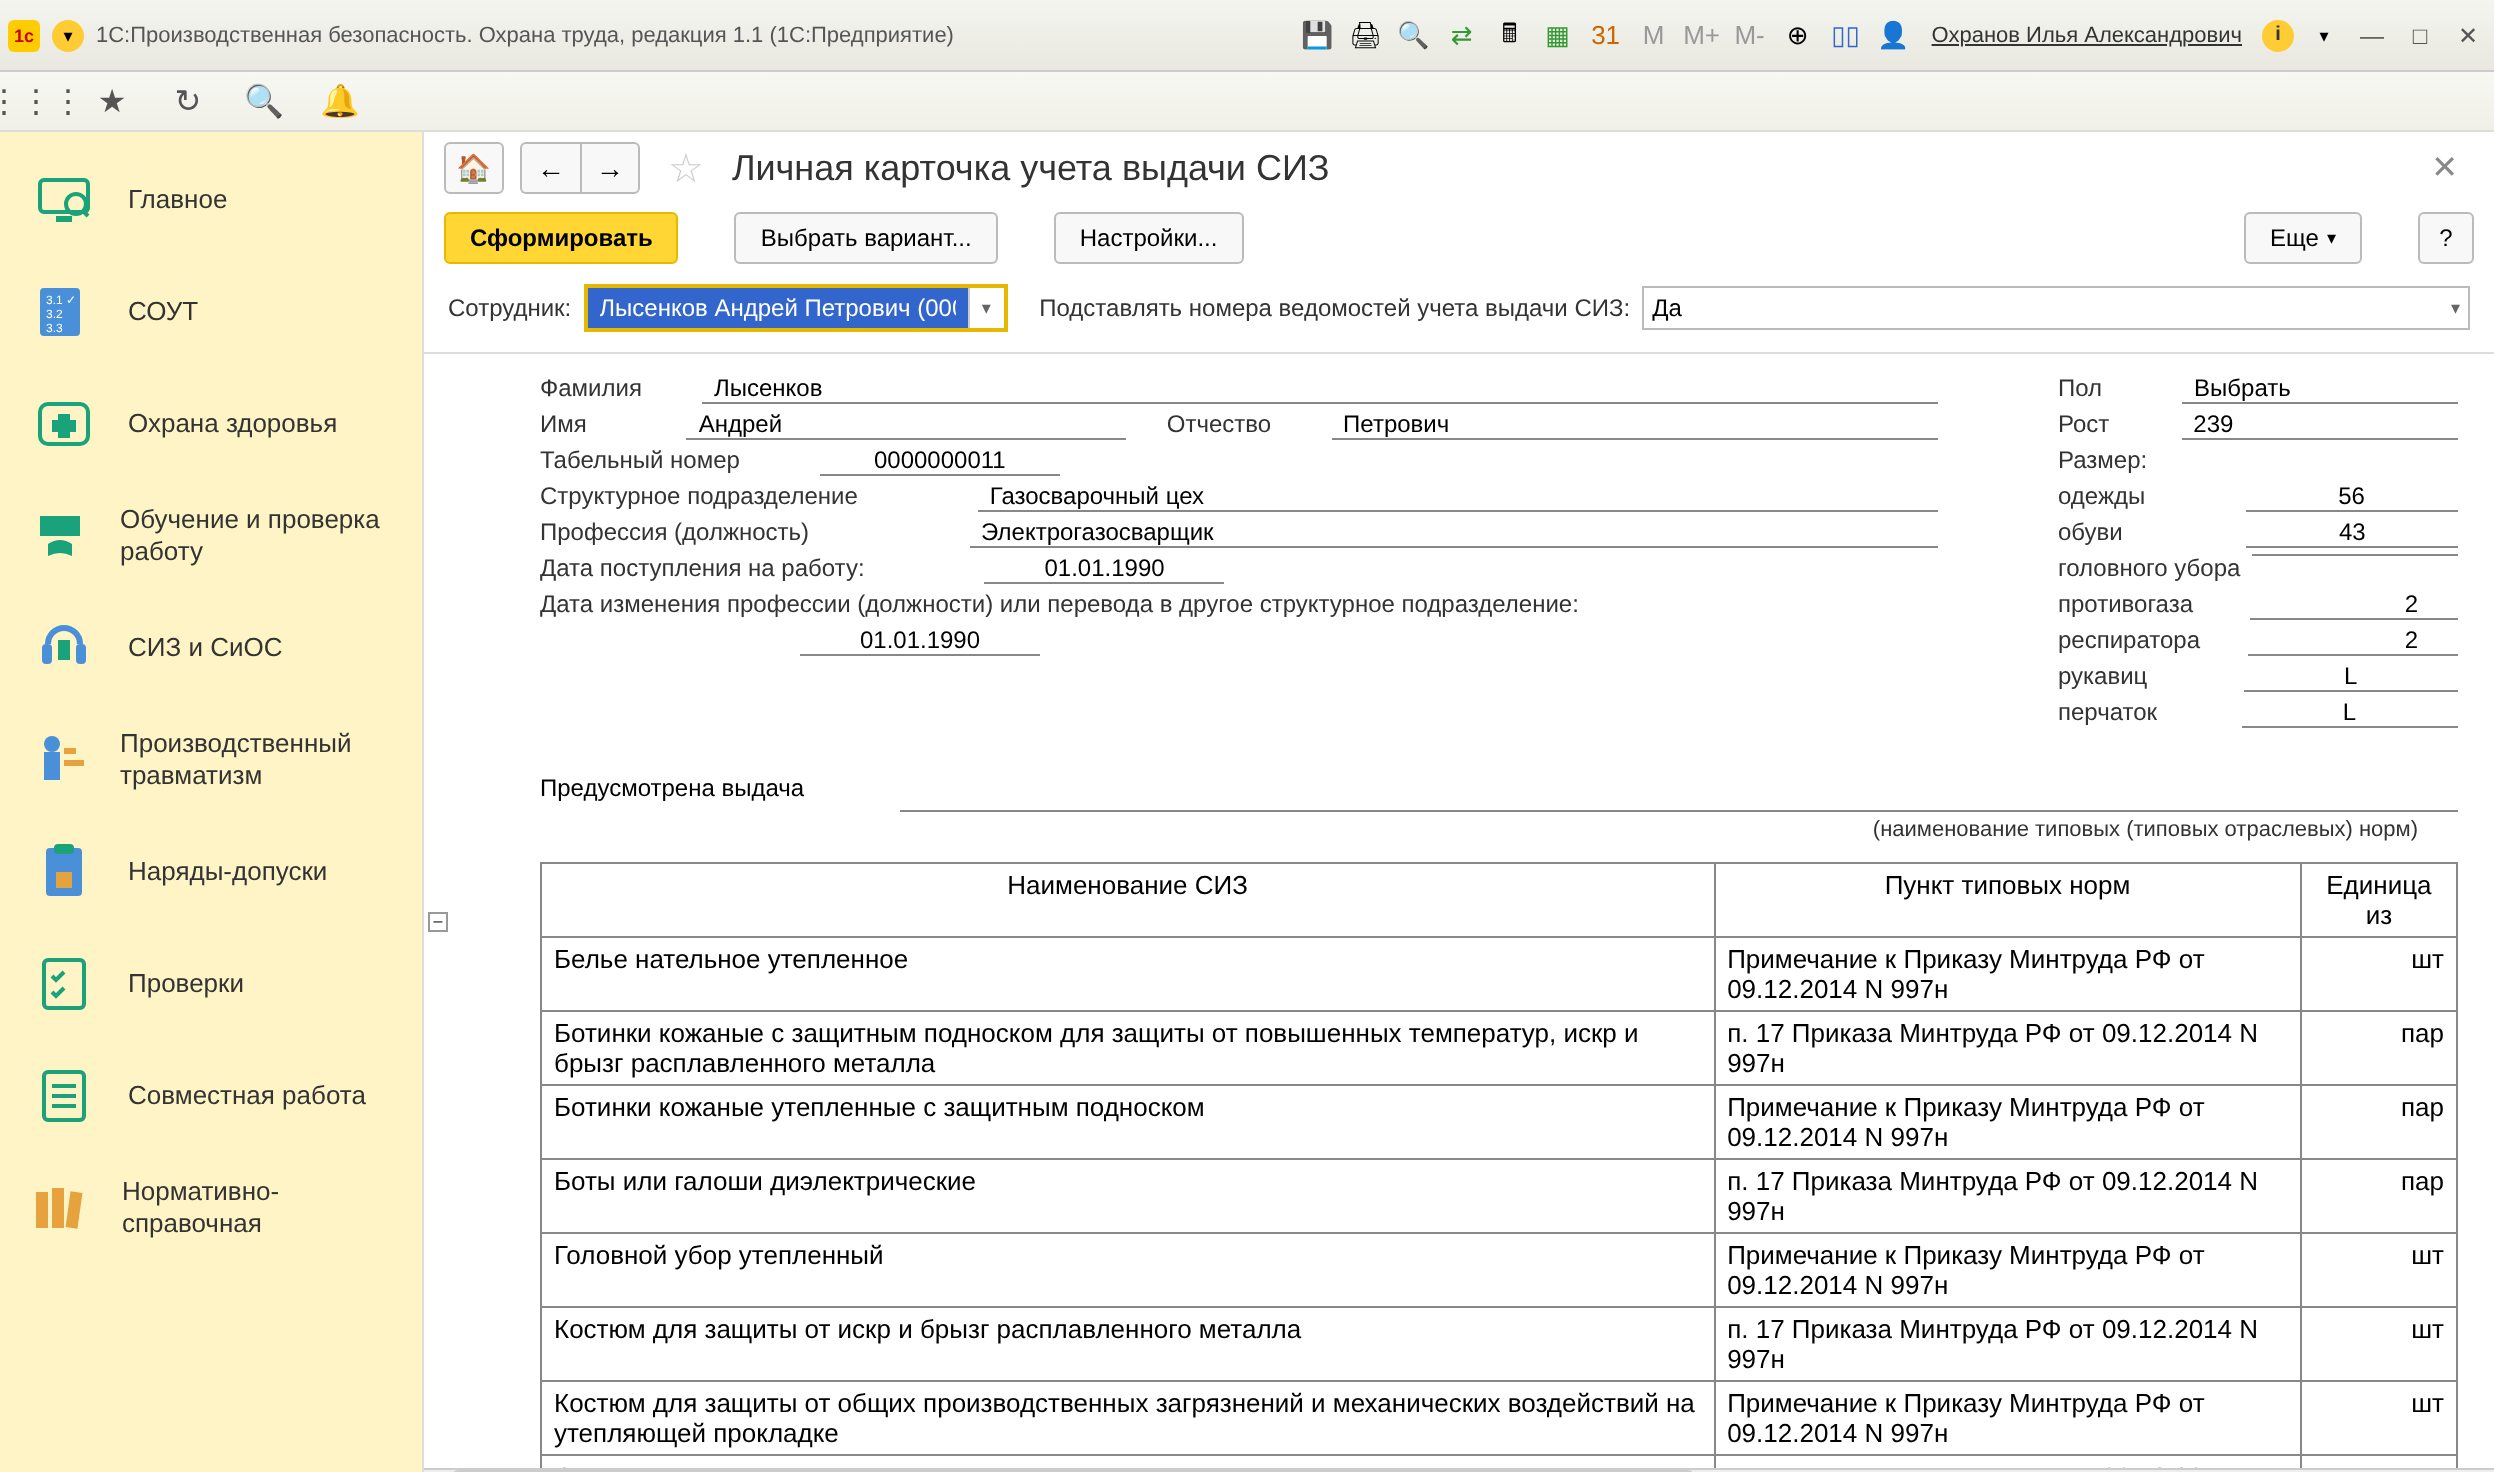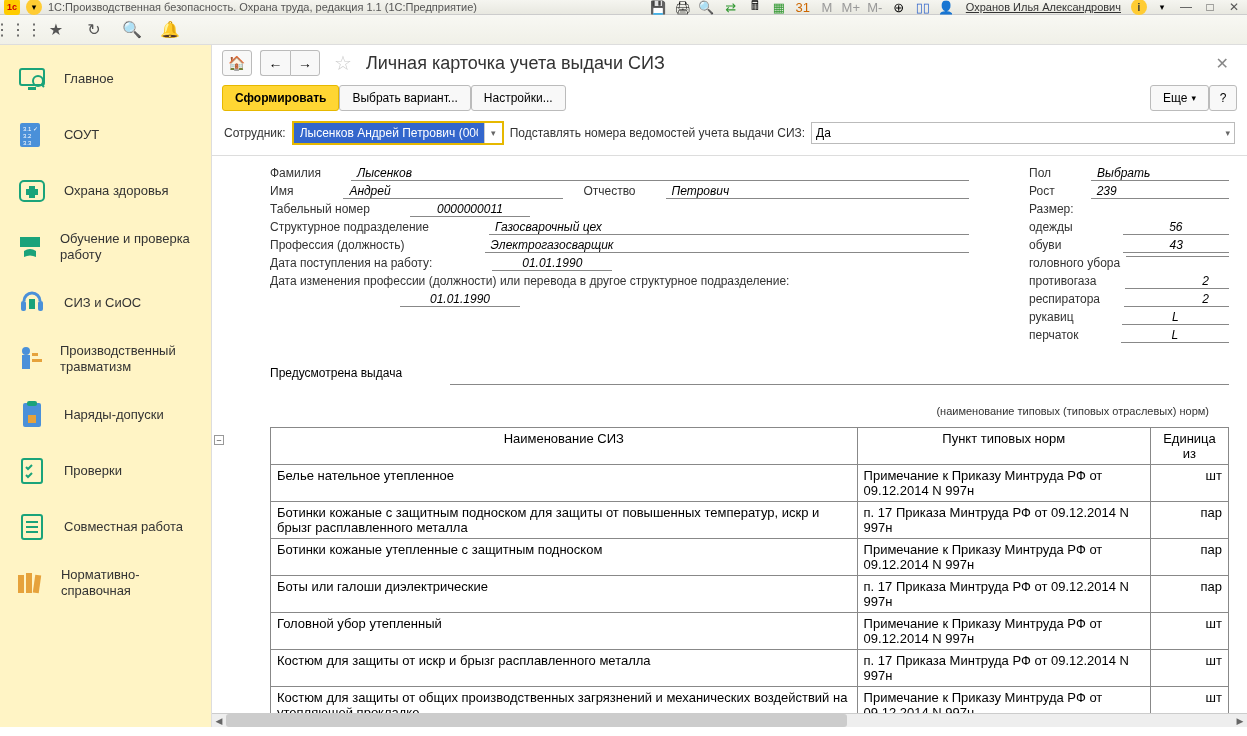--- a/index.html
+++ b/index.html
@@ -1,18 +1,18 @@
 <!DOCTYPE html>
 <html><head>
 <meta charset="utf-8">
 <style>
 * { box-sizing: border-box; margin: 0; padding: 0; }
 body { font-family: Arial, sans-serif; font-size: 12px; background: #fff; overflow: hidden; }
 
-.titlebar { height: 15px; background: linear-gradient(#f5f5f0, #e8e8e0); border-bottom: 1px solid #ccc; display: flex; align-items: center; padding: 0 4px; gap: 6px; }
+.titlebar { height: 36px; background: linear-gradient(#f5f5f0, #e8e8e0); border-bottom: 1px solid #ccc; display: flex; align-items: center; padding: 0 4px; gap: 6px; }
 .tb-logo { width: 16px; height: 16px; background: #ffcc00; border-radius: 3px; display: inline-flex; align-items: center; justify-content: center; font-size: 9px; font-weight: bold; color: #cc0000; }
 .tb-arrow { width: 16px; height: 16px; background: #ffcc33; border-radius: 50%; display: inline-flex; align-items: center; justify-content: center; font-size: 9px; }
 .tb-title { color: #555; font-size: 11px; }
 .tb-spacer { flex: 1; }
 .tb-icon { width: 18px; height: 18px; display: inline-flex; align-items: center; justify-content: center; font-size: 13px; cursor: pointer; }
 .tb-icon.gray { color: #999; }
 .tb-user { color: #333; font-size: 11px; text-decoration: underline; cursor: pointer; margin: 0 4px; }
 .tb-user-icon { color: #cc6600; }
 .tb-info { width: 16px; height: 16px; background: #ffcc33; border-radius: 50%; display: inline-flex; align-items: center; justify-content: center; font-size: 10px; font-weight: bold; color: #333; }
 .tb-win { width: 18px; height: 18px; display: inline-flex; align-items: center; justify-content: center; font-size: 12px; cursor: pointer; color: #555; }
@@ -31,21 +31,21 @@
 .content { flex: 1; display: flex; flex-direction: column; overflow: hidden; }
 .topnav { height: 36px; display: flex; align-items: center; padding: 4px 10px; gap: 8px; }
 .nav-btn { width: 30px; height: 26px; border: 1px solid #bbb; background: #f8f8f8; border-radius: 3px; display: inline-flex; align-items: center; justify-content: center; cursor: pointer; font-size: 14px; }
 .nav-btn-group { display: flex; }
 .nav-btn-group .nav-btn:first-child { border-radius: 3px 0 0 3px; border-right: none; }
 .nav-btn-group .nav-btn:last-child { border-radius: 0 3px 3px 0; }
 .star-icon { color: #ccc; font-size: 20px; margin: 0 6px; }
 .page-title { font-size: 18px; color: #333; }
 .close-x { margin-left: auto; font-size: 16px; color: #888; cursor: pointer; padding: 4px 8px; }
 
-.toolbar { display: flex; align-items: flex-start; padding: 4px 10px; gap: 0; }
+.toolbar { display: flex; align-items: flex-start; padding: 4px 10px; gap: 28px; }
 .btn { height: 26px; padding: 0 12px; border: 1px solid #bbb; background: #f8f8f8; border-radius: 3px; cursor: pointer; font-size: 12px; display: inline-flex; align-items: center; }
 .btn-primary { background: #ffd633; border-color: #e6b800; font-weight: bold; }
 .btn-more::after { content: " ▾"; font-size: 9px; margin-left: 4px; }
 .btn-help { width: 28px; justify-content: center; }
 
 .filters { display: flex; align-items: center; padding: 6px 12px; gap: 6px; }
 .filter-label { font-size: 12px; color: #333; }
 .filter-input-wrap { display: flex; align-items: stretch; border: 2px solid #e6b800; background: #fff; height: 24px; }
 .filter-input { border: none; background: #3366cc; color: #fff; padding: 0 6px; font-size: 12px; width: 190px; }
 .filter-dd { width: 18px; display: flex; align-items: center; justify-content: center; border-left: 1px solid #ccc; font-size: 9px; cursor: pointer; background: #fff; color: #666; }
@@ -54,26 +54,26 @@
 .filter-select.wide { flex: 1; justify-content: space-between; }
 
 .report { flex: 1; overflow: auto; padding: 10px 18px; position: relative; border-top: 1px solid #ddd; margin-top: 4px; }
 .splitter { position: absolute; left: 2px; top: 50%; width: 10px; height: 10px; border: 1px solid #999; background: #fff; font-size: 8px; display: flex; align-items: center; justify-content: center; cursor: pointer; }
 
 .info-block { display: flex; gap: 60px; margin-bottom: 20px; padding-left: 40px; }
 .info-left { flex: 1; }
 .info-right { width: 200px; }
 .info-row { display: flex; align-items: flex-start; min-height: 18px; font-size: 12px; }
 .info-label { color: #333; white-space: nowrap; }
-.info-val { border-bottom: 1px solid #888; padding: 0 6px; margin-left: 6px; white-space: nowrap; font-style: italic; }
+.info-val { border-bottom: 1px solid #888; padding: 0 6px; margin-left: 6px; white-space: nowrap; }
 .info-val.w3 { min-width: 120px; display: inline-block; text-align: center; }
 .info-val.flex { flex: 1; }
 
 .section-title { font-size: 12px; margin: 8px 0 4px 40px; }
-.section-sub { text-align: right; font-size: 11px; color: #333; margin: 0 0 10px 0; padding-right: 20px; border-top: 1px solid #888; padding-top: 20px; margin-left: 220px; }
+.section-sub { text-align: right; font-size: 11px; color: #333; margin: 0 0 10px 0; padding-right: 20px; border-top: 1px solid #888; padding-top: 3px; margin-left: 220px; }
 
 .data-table { border-collapse: collapse; width: calc(100% - 40px); margin-left: 40px; font-size: 13px; }
 .data-table th, .data-table td { border: 1px solid #888; padding: 3px 6px; text-align: left; vertical-align: top; }
 .data-table th { font-weight: normal; text-align: center; height: 34px; }
 .data-table td.right { text-align: right; }
 
 .hscroll { height: 14px; background: #eee; border-top: 1px solid #ccc; position: relative; }
 .hscroll-thumb { position: absolute; left: 14px; width: 60%; height: 100%; background: #ccc; border-radius: 3px; }
 .hscroll-arr { position: absolute; width: 14px; height: 14px; display: flex; align-items: center; justify-content: center; font-size: 9px; color: #666; }
 .hscroll-arr.left { left: 0; }
@@ -243,21 +243,21 @@
       <span class="btn btn-more">Еще</span>
       <span class="btn btn-help">?</span>
     </div>
 
     <div class="filters">
       <span class="filter-label">Сотрудник:</span>
       <span class="filter-input-wrap">
         <input class="filter-input" value="Лысенков Андрей Петрович (000" style="">
         <span class="filter-dd">▾</span>
       </span>
-      <span class="filter-label" style="">Подставлять номера ведомостей учета выдачи СИЗ:</span>
+      <span class="filter-label" style="margin-left:10px">Подставлять номера ведомостей учета выдачи СИЗ:</span>
       <span class="filter-select wide">
         <span>Да</span>
         <span class="dd">▾</span>
       </span>
     </div>
 
     <div class="report">
       <span class="splitter">–</span>
 
       <div class="info-block">

